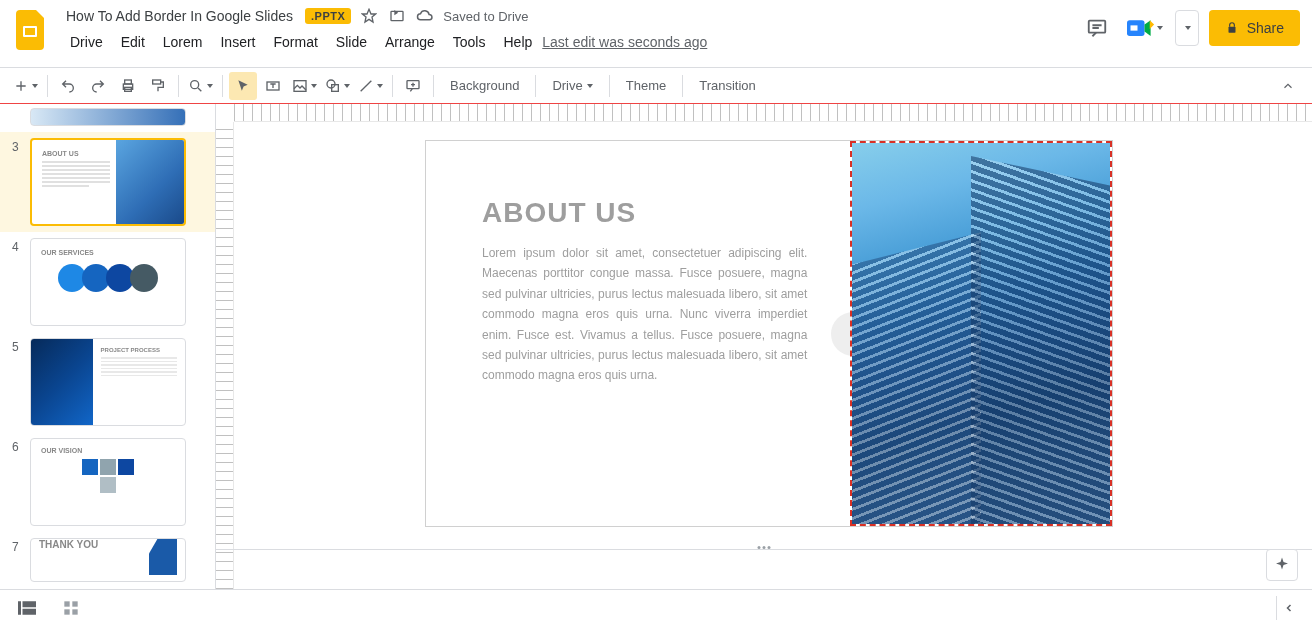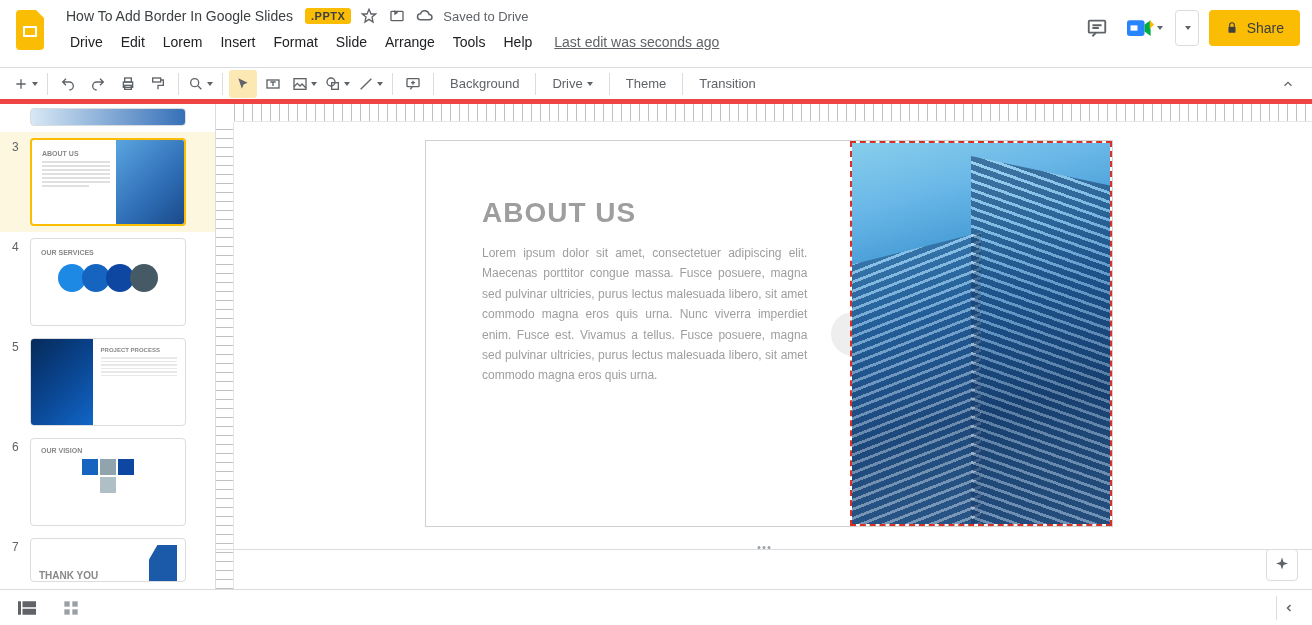--- a/index.html
+++ b/index.html
@@ -8,30 +8,30 @@
 .logo{width:40px;height:40px;margin-top:4px;margin-right:10px;display:flex;align-items:center;justify-content:center}
 .logo svg{width:32px;height:40px}
 .title-area{flex:1}
 .title-row{display:flex;align-items:center;gap:8px}
 .doc-title{font-size:14px;color:#3c4043;padding:2px 4px}
 .badge{background:#fbbc04;color:#3c4043;font-size:11px;font-weight:bold;padding:2px 6px;border-radius:3px;letter-spacing:.5px}
 .title-ic{color:#5f6368;width:20px;height:20px;display:flex;align-items:center;justify-content:center;cursor:pointer}
 .save-txt{color:#5f6368;font-size:13px}
 .menu-row{display:flex;gap:2px;margin-top:4px;align-items:center}
 .menu-item{padding:4px 8px;font-size:14px;color:#202124;cursor:pointer;border-radius:3px}
-.last-edit{margin-left:12px;color:#5f6368;text-decoration:underline;font-size:14px;cursor:pointer}
+.last-edit{color:#5f6368;text-decoration:underline;font-size:14px;cursor:pointer}
 .hdr-right{display:flex;align-items:center;gap:10px;margin-top:4px}
 .ic-btn{width:36px;height:36px;display:flex;align-items:center;justify-content:center;cursor:pointer;border-radius:50%;color:#5f6368}
 .meet-btn{width:40px;height:36px;display:flex;align-items:center;justify-content:center}
 .meet-btn svg{width:28px;height:22px}
 .slideshow-grp{display:flex;border:1px solid #dadce0;border-radius:4px;height:36px;overflow:hidden}
 .slideshow-btn{display:flex;align-items:center;gap:8px;padding:0 14px;cursor:pointer;font-size:14px;border-right:1px solid #dadce0}
 .slideshow-caret{width:22px;display:flex;align-items:center;justify-content:center;cursor:pointer}
 .share-btn{background:#fbbc04;border-radius:4px;height:36px;display:flex;align-items:center;gap:8px;padding:0 16px;font-size:14px;font-weight:500;cursor:pointer;color:#3c4043}
-.toolbar{display:flex;align-items:center;height:36px;padding:0 10px;border-bottom:5px solid #ef4444;gap:2px}
+.toolbar{display:flex;align-items:center;height:36px;padding:0 10px;border-bottom:1px solid #ef4444;gap:2px}
 .tb-btn{min-width:28px;height:28px;display:flex;align-items:center;justify-content:center;border-radius:3px;cursor:pointer;color:#5f6368;padding:0 3px}
 .tb-btn.sel{background:#fce8b2}
 .tb-sep{width:1px;height:22px;background:#dadce0;margin:0 4px}
 .tb-txt{padding:0 10px;font-size:13px;color:#5f6368;cursor:pointer;height:28px;display:flex;align-items:center;border-radius:3px;gap:2px}
 .tb-spacer{flex:1}
 .main{display:flex;height:calc(100% - 104px)}
 .thumbs{width:216px;border-right:1px solid #dadce0;overflow-y:auto;padding:4px 0;position:relative}
 .thumbs::-webkit-scrollbar{width:12px}
 .thumbs::-webkit-scrollbar-thumb{background:#dadce0;border-radius:6px}
 .thumb-row{display:flex;padding:6px 12px;gap:6px}
@@ -48,21 +48,21 @@
 .t4 .circles{display:flex;justify-content:center;gap:-4px;padding:0 8px}
 .t4 .c{width:28px;height:28px;border-radius:50%;margin:0 -2px}
 .t5{display:flex}
 .t5 .img{width:40%;background:linear-gradient(135deg,#062a5a,#0a4590,#1166c8)}
 .t5 .txt{width:60%;padding:8px}
 .t5 .h{font-size:6px;font-weight:bold;color:#888;margin-bottom:4px}
 .t5 .lines div{height:1.5px;background:#e8e8e8;margin-bottom:2px}
 .t6 .h{font-size:7px;font-weight:bold;color:#888;margin:8px 0 4px 10px}
 .puzzle{display:flex;justify-content:center;flex-wrap:wrap;width:70px;margin:2px auto}
 .pz{width:16px;height:16px;margin:1px}
-.t7{display:flex;align-items:flex-end;justify-content:space-between;padding:0 8px}
+.t7{display:flex;align-items:flex-start;justify-content:space-between;padding:0 8px}
 .t7 .ty{font-size:10px;font-weight:bold;color:#888}
 .t7 .dec{width:28px;height:36px;background:#1a5aa8;clip-path:polygon(30% 0,100% 0,100% 100%,0 100%,0 40%)}
 .canvas-area{flex:1;display:flex;flex-direction:column;background:#fff;position:relative}
 .ruler-h{height:18px;background:#fff;border-bottom:1px solid #e8e8e8;position:relative;margin-left:18px}
 .ruler-h::before{content:"";position:absolute;left:0;right:0;top:0;bottom:0;background:repeating-linear-gradient(90deg,#c0c0c0 0,#c0c0c0 1px,transparent 1px,transparent 9px)}
 .ruler-v{width:18px;position:absolute;top:18px;bottom:0;left:0;border-right:1px solid #e8e8e8;background:repeating-linear-gradient(0deg,#c0c0c0 0,#c0c0c0 1px,transparent 1px,transparent 9px)}
 .stage{flex:1;display:flex;align-items:flex-start;justify-content:center;padding:18px 30px 10px 40px;overflow:hidden;position:relative}
 .slide{width:688px;height:387px;background:#fff;border:1px solid #d0d0d0;display:flex;position:relative}
 .slide-left{width:62%;padding:56px 44px 40px 56px}
 .slide-title{font-size:28px;font-weight:900;color:#9e9e9e;letter-spacing:1px;margin-bottom:14px}

